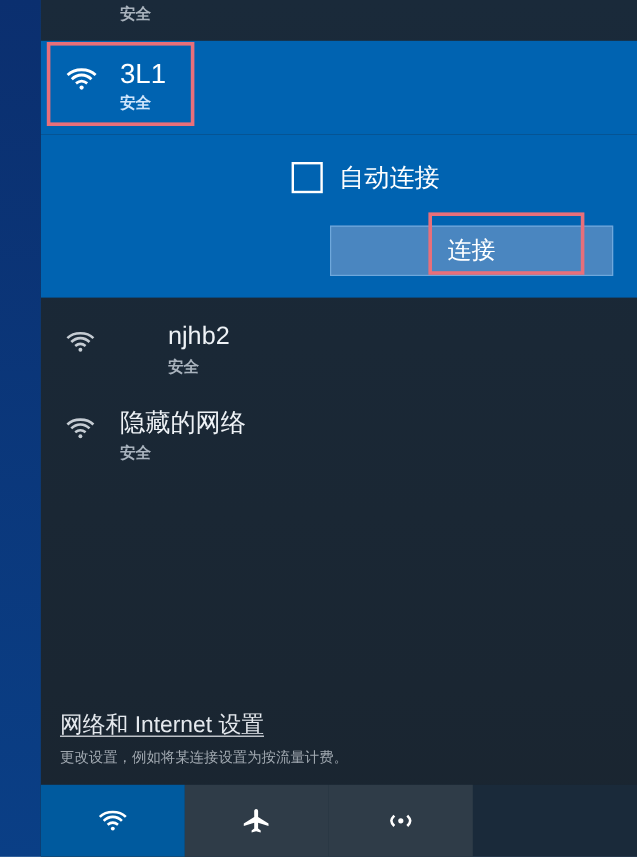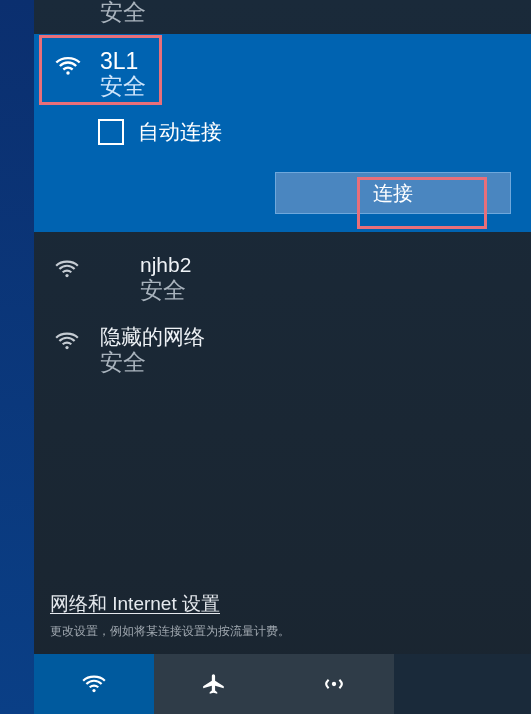--- a/index.html
+++ b/index.html
@@ -6,26 +6,26 @@
   html, body { width: 531px; height: 714px; font-family: "Segoe UI", "Microsoft YaHei", sans-serif; overflow: hidden; }
   .root { position: relative; width: 531px; height: 714px; background: linear-gradient(135deg, #0a4a8a 0%, #0a4a8a 100%); }
   .desktop-strip { position: absolute; left: 0; top: 0; bottom: 0; width: 34px; background: linear-gradient(180deg, #0b2f6f 0%, #0a3f86 100%); }
   .panel { position: absolute; left: 34px; right: 0; top: 0; bottom: 0; background: linear-gradient(180deg, #1a2a3a 0%, #1a2530 100%); color: #fff; display: flex; flex-direction: column; }
   .list { flex: 1; overflow: hidden; }
   .net { display: flex; align-items: flex-start; padding: 12px 20px 10px 20px; color: #d9dde1; }
   .net.top-cut { padding-top: 0; }
   .net .wifi-icon { width: 32px; flex: 0 0 32px; margin-right: 14px; padding-top: 4px; }
   .net .texts { flex: 1; }
   .ssid { font-size: 21px; color: #eef2f6; line-height: 26px; }
-  .sec { font-size: 23px; color: #a9b3bd; line-height: 24px; }
+  .sec { font-size: 13px; color: #a9b3bd; line-height: 24px; font-weight: bold; }
   .selected { background: #0063b1; padding-top: 14px; padding-bottom: 14px; }
   .selected .ssid { color: #ffffff; font-size: 23px; }
   .selected .sec { color: #cfe5fb; }
   .expand { background: #0063b1; padding: 2px 20px 18px 64px; }
-  .chkrow { display: flex; align-items: center; margin-top: 4px; margin-bottom: 26px; }
+  .chkrow { display: flex; align-items: center; margin-top: 20px; margin-bottom: 26px; justify-content: center; }
   .chkbox { width: 26px; height: 26px; border: 2px solid #ffffff; margin-right: 14px; background: transparent; }
   .chklabel { font-size: 21px; color: #ffffff; }
   .actions { display: flex; justify-content: flex-end; }
   .connect-btn { width: 236px; height: 42px; background: #4a86c0; color: #fff; border: 1px solid #6fa8dc; font-size: 20px; text-align: center; line-height: 40px; cursor: pointer; }
   .highlight-red { position: absolute; border: 3px solid #e86f7a; pointer-events: none; }
   .hl1 { left: 39px; top: 35px; width: 123px; height: 70px; }
   .hl2 { left: 357px; top: 177px; width: 130px; height: 52px; }
   .settings { padding: 0 6px 14px 16px; color: #e5e9ee; }
   .settings-link { font-size: 19px; color: #e5e9ee; text-decoration: underline; text-underline-offset: 3px; display: inline-block; margin-bottom: 6px; }
   .settings-sub { font-size: 12px; color: #a0a8b0; }

